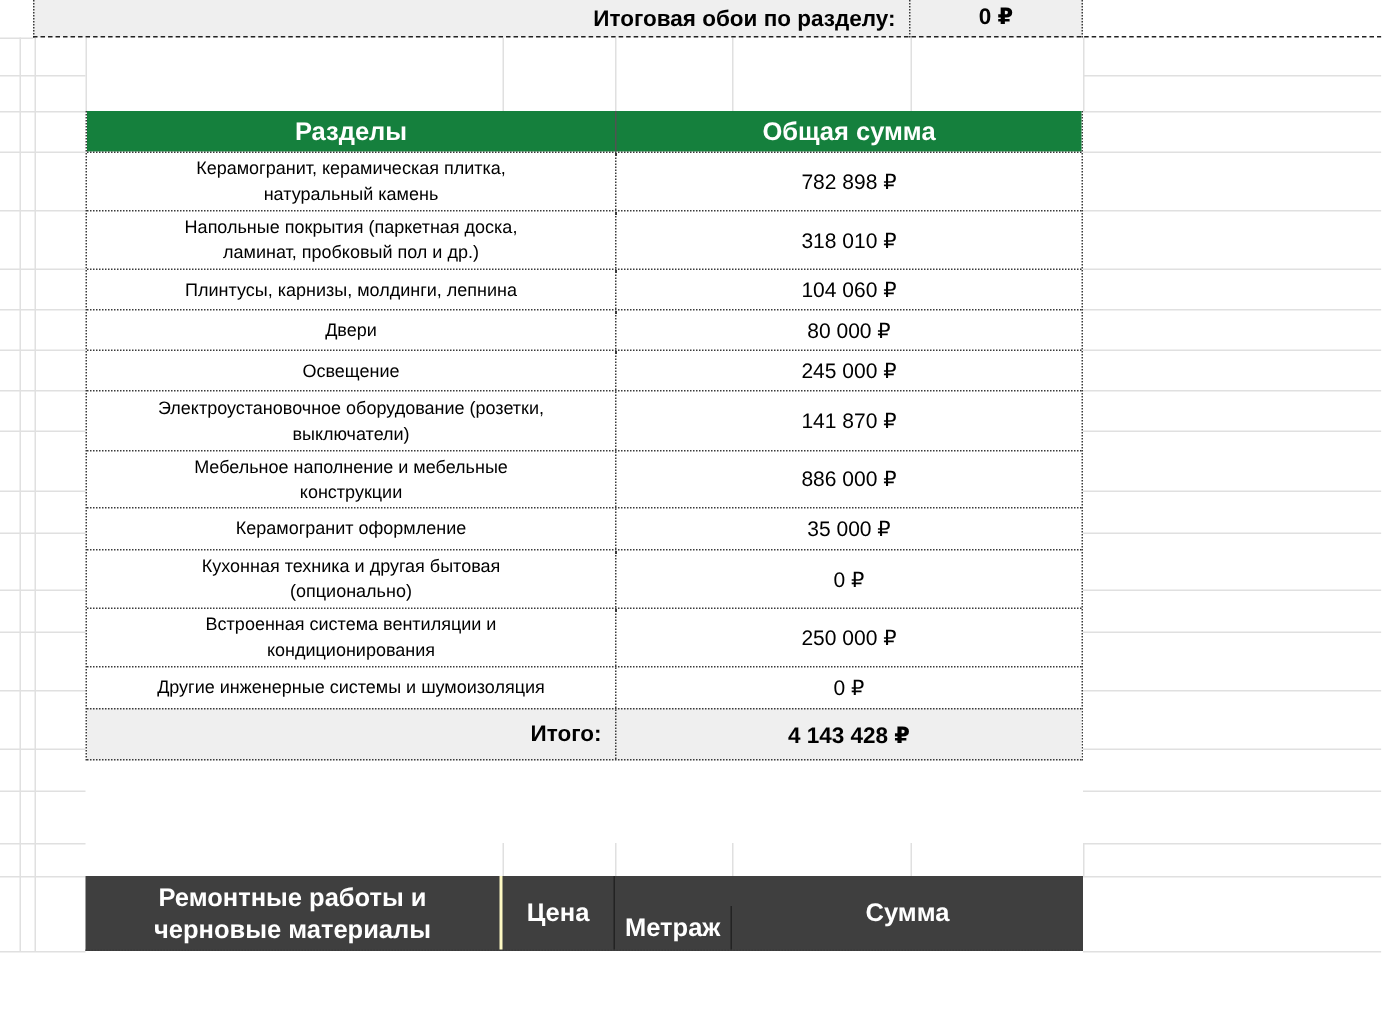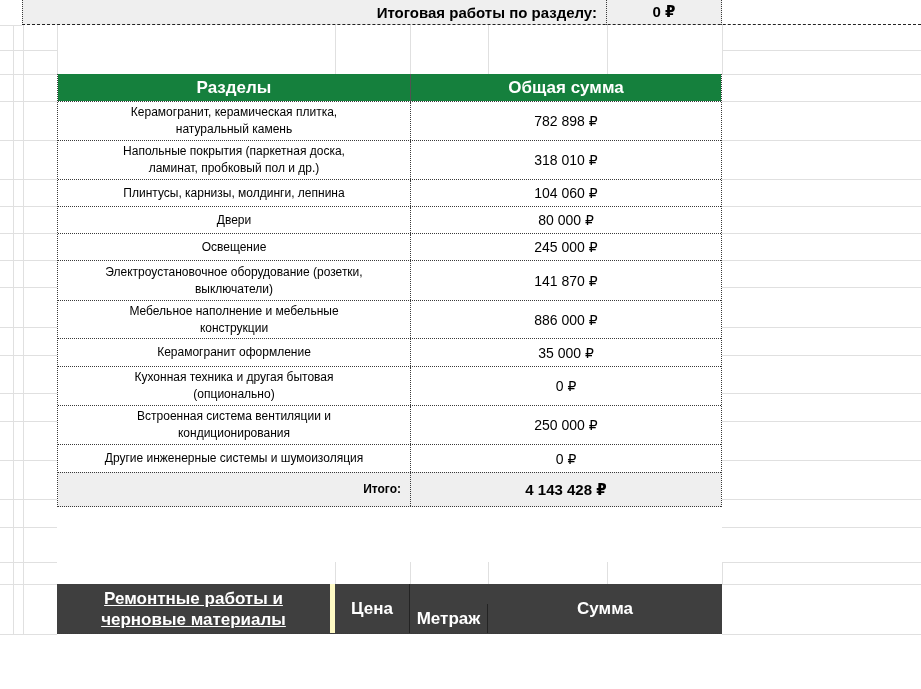--- a/index.html
+++ b/index.html
@@ -27,30 +27,30 @@
   .hdr1 { display:flex; height:27px; background:#15803d; color:#fff; font-weight:bold; font-size:17px; }
   .hdr1 .h1c1 { width:353px; display:flex; align-items:center; justify-content:center;
                 border-right:1px solid #525252; }
   .hdr1 .h1c2 { flex:1; display:flex; align-items:center; justify-content:center; }
   .t1row { display:flex; border-top:1px dotted #3a3a3a; }
   .t1row .c1 { width:353px; border-right:1px dotted #3a3a3a; display:flex; align-items:center;
                justify-content:center; text-align:center; font-size:12px; line-height:17px;
                white-space:pre-line; padding:1px 6px; }
   .t1row .c2 { flex:1; display:flex; align-items:center; justify-content:center; font-size:14px; }
   .totrow { background:#efefef; border-bottom:1px dotted #3a3a3a; height:35px; }
-  .totrow .c1 { justify-content:flex-end; font-weight:bold; font-size:12px; padding-right:9px; }
+  .totrow .c1 { justify-content:flex-end; font-weight:bold; font-size:15px; padding-right:9px; }
   .totrow .c2 { font-weight:bold; font-size:15px; }
 
   
   #works { position:absolute; left:57px; top:584px; width:665px; height:50px; z-index:2;
            background:#3f3f3f; color:#fff; display:flex; font-weight:bold; font-size:17px;
            border-bottom:1px dotted #3a3a3a; }
   #works .wcell { display:flex; align-items:center; justify-content:center; text-align:center;
                   line-height:21px; white-space:pre-line; }
-  #works .w1 { width:278px; border-right:5px solid #fef9c3;text-decoration:underline; }
+  #works .w1 { width:278px; border-right:2px solid #fef9c3; }
   #works .w2 { width:75px;  border-right:1px solid #232323; }
   #works .w3 { width:78px;  border-right:1px solid #232323;margin-top:20px; }
   #works .w4 { flex:1; }
 </style>
 </head>
 <body>
 
 <div id="stage">
 
   <div id="gridlayer">
@@ -102,21 +102,21 @@
       <div class="gl" style="left: 607px; top: 25px; width: 1px; height: 49px;"></div>
       <div class="gl" style="left: 722px; top: 25px; width: 1px; height: 49px;"></div>
       <div class="gl" style="left: 335px; top: 562px; width: 1px; height: 22px;"></div>
       <div class="gl" style="left: 410px; top: 562px; width: 1px; height: 22px;"></div>
       <div class="gl" style="left: 488px; top: 562px; width: 1px; height: 22px;"></div>
       <div class="gl" style="left: 607px; top: 562px; width: 1px; height: 22px;"></div>
       <div class="gl" style="left: 722px; top: 562px; width: 1px; height: 22px;"></div>
     </div>
 
   <div id="topbar">
-    <div class="label">Итоговая работы по разделу:</div>
+    <div class="label">Итоговая обои по разделу:</div>
     <div class="value">0 ₽</div>
   </div>
   <div id="ants"></div>
 
   <div id="sections">
     <div class="hdr1">
       <div class="h1c1">Разделы</div>
       <div class="h1c2">Общая сумма</div>
     </div>
 

